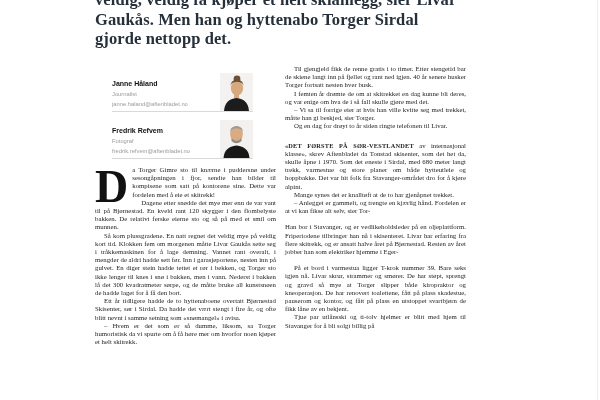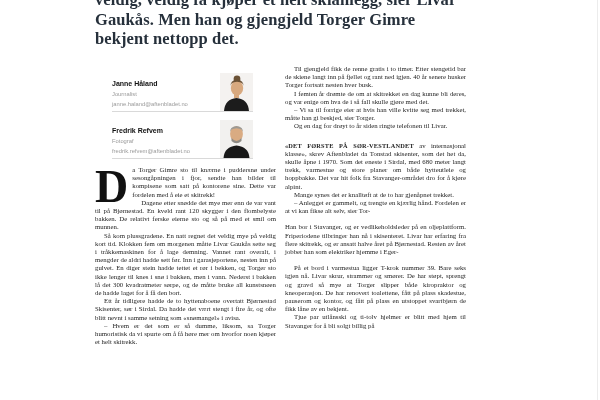--- a/index.html
+++ b/index.html
@@ -96,22 +96,22 @@
     letter-spacing: 0.2px;
   }
 </style>
 </head>
 <body>
 
 <div class="page-edge"></div>
 
 <div class="headline">
   <div>veldig, veldig få kjøper et helt skianlegg, sier Livar</div>
-  <div>Gaukås. Men han og gjengjeld Torger Gimre</div>
-  <div>bekjent nettopp det.</div>
+  <div>Gaukås. Men han og hyttenabo Torger Sirdal</div>
+  <div>gjorde nettopp det.</div>
 </div>
 
 <div class="col col1">
 
   <div class="bylines">
     <div class="byline">
       <div class="byline-info">
         <div class="byline-name">Janne Håland</div>
         <div class="byline-role">Journalist</div>
         <a class="byline-email">janne.haland@aftenbladet.no</a>

